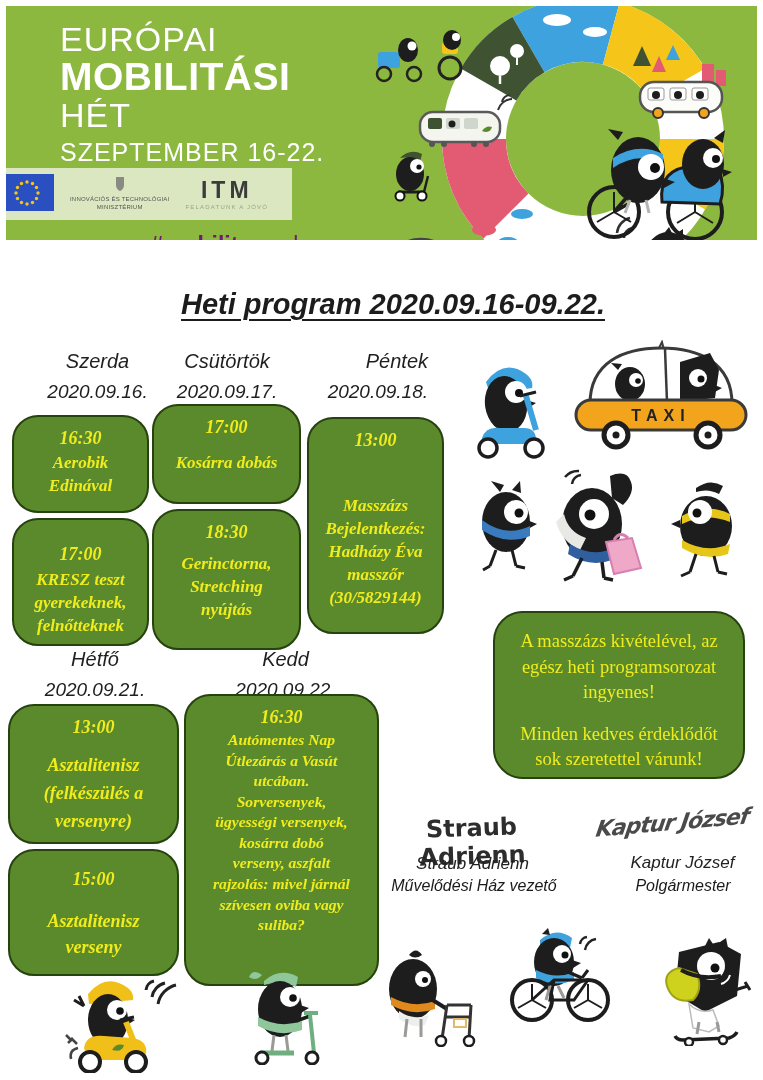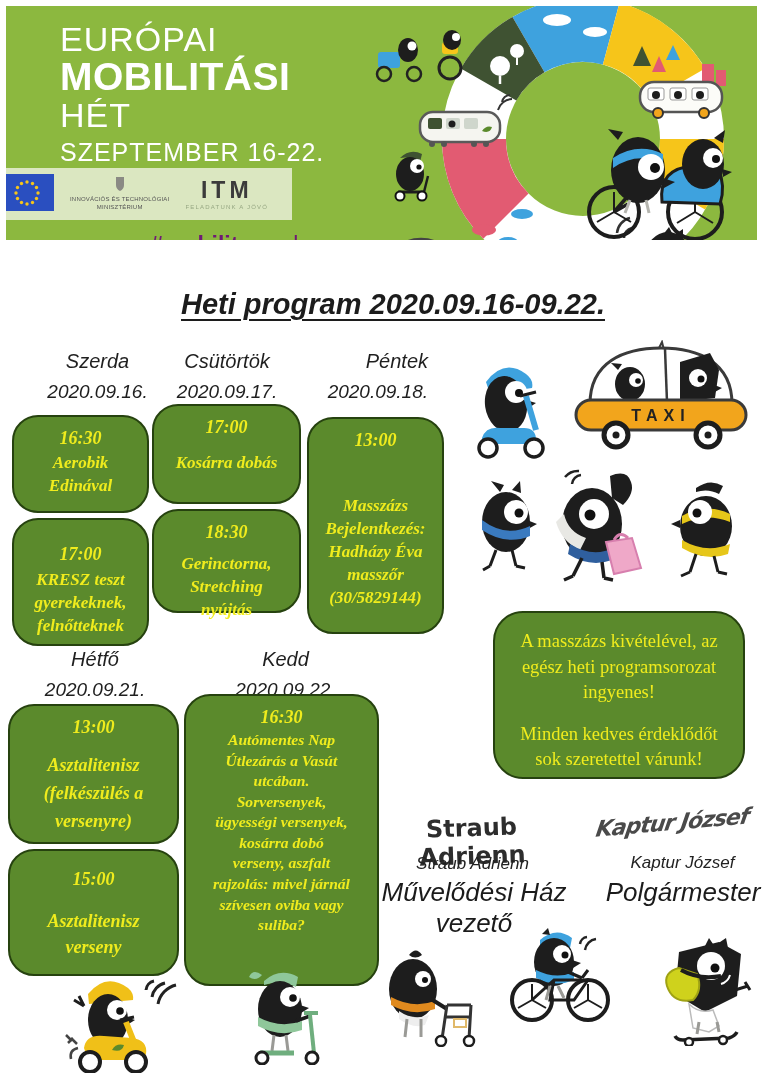--- a/index.html
+++ b/index.html
@@ -48,21 +48,21 @@
          font-style:italic;font-weight:bold;text-align:center;
          padding:11px 8px;box-sizing:border-box;}
   .event .time{font-size:18px;}
   .event .text{font-size:17px;line-height:1.35;white-space:pre-line;}
   .e-sz1{left:12px;top:415px;width:137px;height:98px;}
   .e-sz1 .time{margin-bottom:3px;}
   .e-sz2{left:12px;top:518px;width:137px;height:128px;padding-top:24px;}
   .e-sz2 .time{margin-bottom:4px;}
   .e-cs1{left:152px;top:404px;width:149px;height:100px;}
   .e-cs1 .time{margin-bottom:14px;}
-  .e-cs2{left:152px;top:509px;width:149px;height:104px;}
+  .e-cs2{left:152px;top:509px;width:149px;height:141px;}
   .e-cs2 .time{margin-bottom:10px;}
   .e-p1{left:307px;top:417px;width:137px;height:217px;}
   .e-p1 .time{margin-bottom:44px;}
   .e-h1{left:8px;top:704px;width:171px;height:140px;}
   .e-h1 .time{margin-bottom:14px;}
   .e-h1 .text{font-size:18px;line-height:1.55;}
   .e-h2{left:8px;top:849px;width:171px;height:127px;padding-top:18px;}
   .e-h2 .time{margin-bottom:18px;}
   .e-h2 .text{font-size:18px;line-height:1.45;}
   .e-k1{left:184px;top:694px;width:195px;height:292px;}
@@ -80,21 +80,21 @@
 
   
   .sig-hand{position:absolute;color:#2d2d2d;font-family:"DejaVu Sans",sans-serif;
             font-weight:bold;text-align:center;}
   .sh-straub{left:372px;top:814px;width:200px;font-size:24px;transform:rotate(-2deg);}
   .sh-kaptur{left:585px;top:810px;width:175px;font-size:22px;font-style:italic;
              color:#4a4a4a;transform:rotate(-5deg) skewX(-14deg);letter-spacing:-1px;}
   .sig-name{position:absolute;font-style:italic;font-size:17px;color:#222;text-align:center;}
   .sn-straub{left:390px;top:854px;width:165px;}
   .sn-kaptur{left:600px;top:853px;width:165px;}
-  .sig-role{position:absolute;font-style:italic;font-size:26px;color:#1b1b1b;text-align:center;}
+  .sig-role{position:absolute;font-style:italic;font-size:16px;color:#1b1b1b;text-align:center;}
   .sr-straub{left:368px;top:877px;width:212px;}
   .sr-kaptur{left:598px;top:877px;width:170px;}
 
   
   .scene{position:absolute;}
   .sc-bluemoped{left:468px;top:350px;width:82px;height:110px;}
   .sc-taxi{left:568px;top:340px;width:186px;height:114px;}
   .sc-walk1{left:472px;top:478px;width:70px;height:110px;}
   .sc-walk2{left:548px;top:468px;width:108px;height:125px;}
   .sc-walk3{left:666px;top:478px;width:84px;height:110px;}

